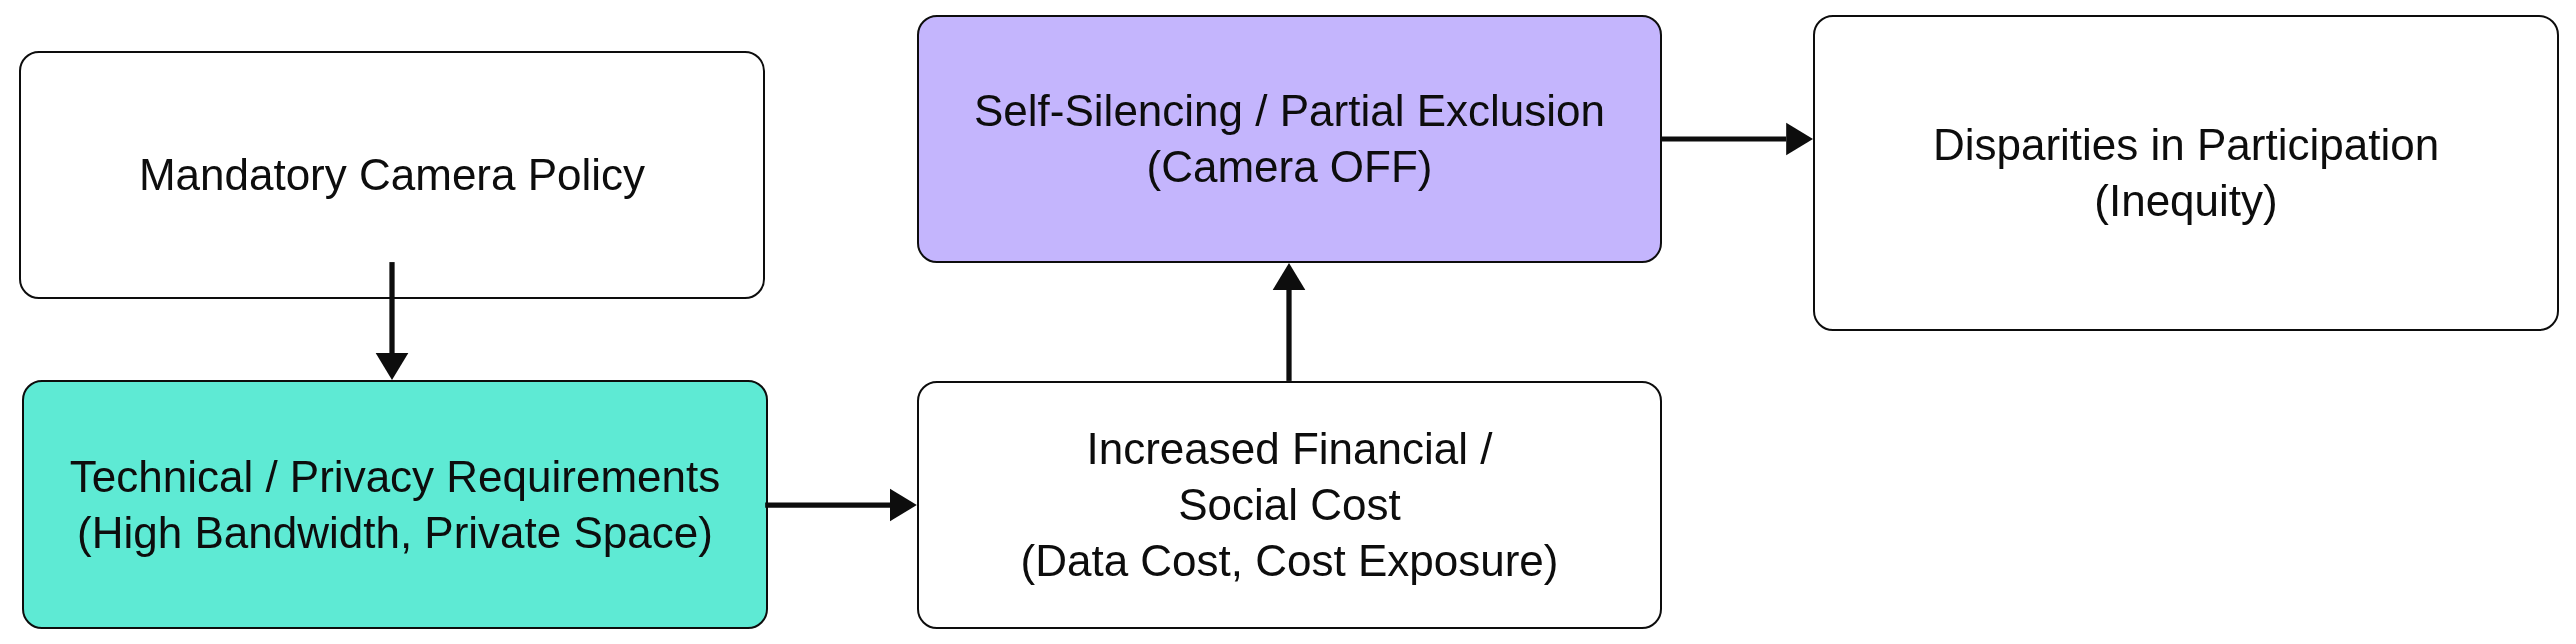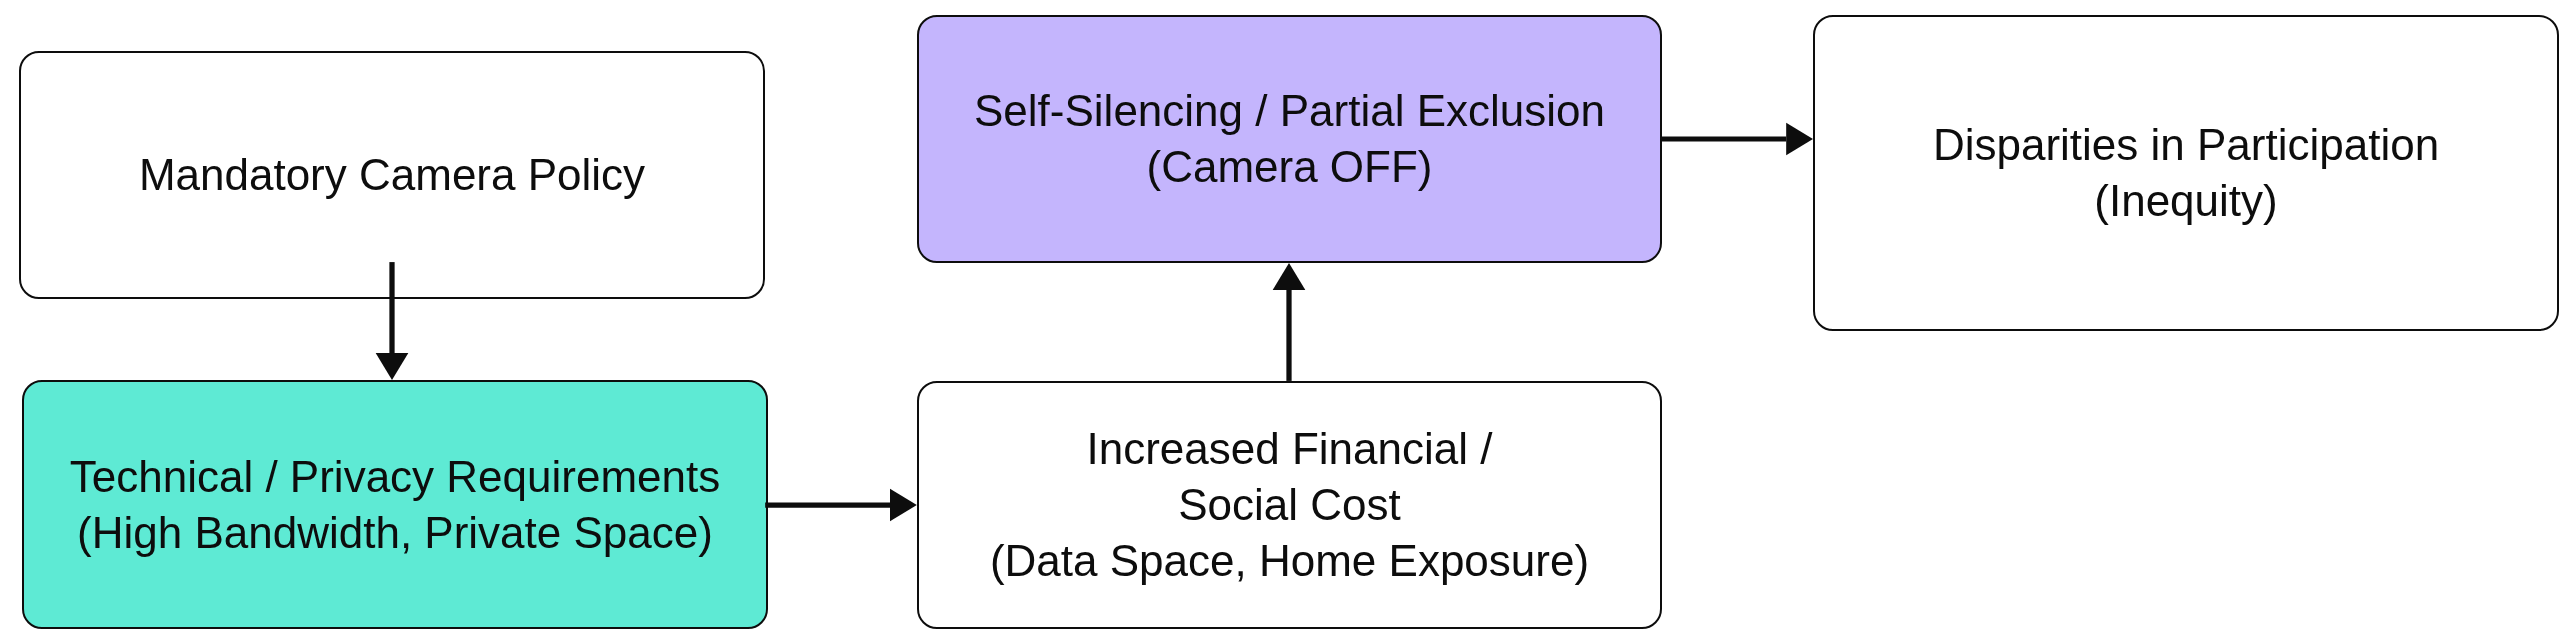--- a/index.html
+++ b/index.html
@@ -61,21 +61,21 @@
   </div>
 
   <div class="node" style="left: 22px; top: 380px; width: 746px; height: 249px; border-color: rgb(13, 13, 13); background: #5eead4;">
     <div class="node-label">Technical / Privacy Requirements
 (High Bandwidth, Private Space)</div>
   </div>
 
   <div class="node" style="left: 917px; top: 381px; width: 745px; height: 248px; border-color: rgb(13, 13, 13); background: rgb(255, 255, 255);">
     <div class="node-label">Increased Financial /
 Social Cost
-(Data Space, Home Exposure)</div>
+(Data Cost, Cost Exposure)</div>
   </div>
 
   <div class="edge" style="left: 357px; top: 227px; width: 70px; height: 188px;">
       <svg width="70" height="188" viewBox="0 0 120 322">
         <line x1="60" y1="60" x2="60" y2="216" stroke="#0d0d0d" stroke-width="9"></line>
         <polygon points="60,262 32,216 88,216" fill="#0d0d0d"></polygon>
       </svg>
     </div>
   <div class="edge" style="left: 730px; top: 470px; width: 222px; height: 70px;">
       <svg width="222" height="70" viewBox="0 0 380 120">

